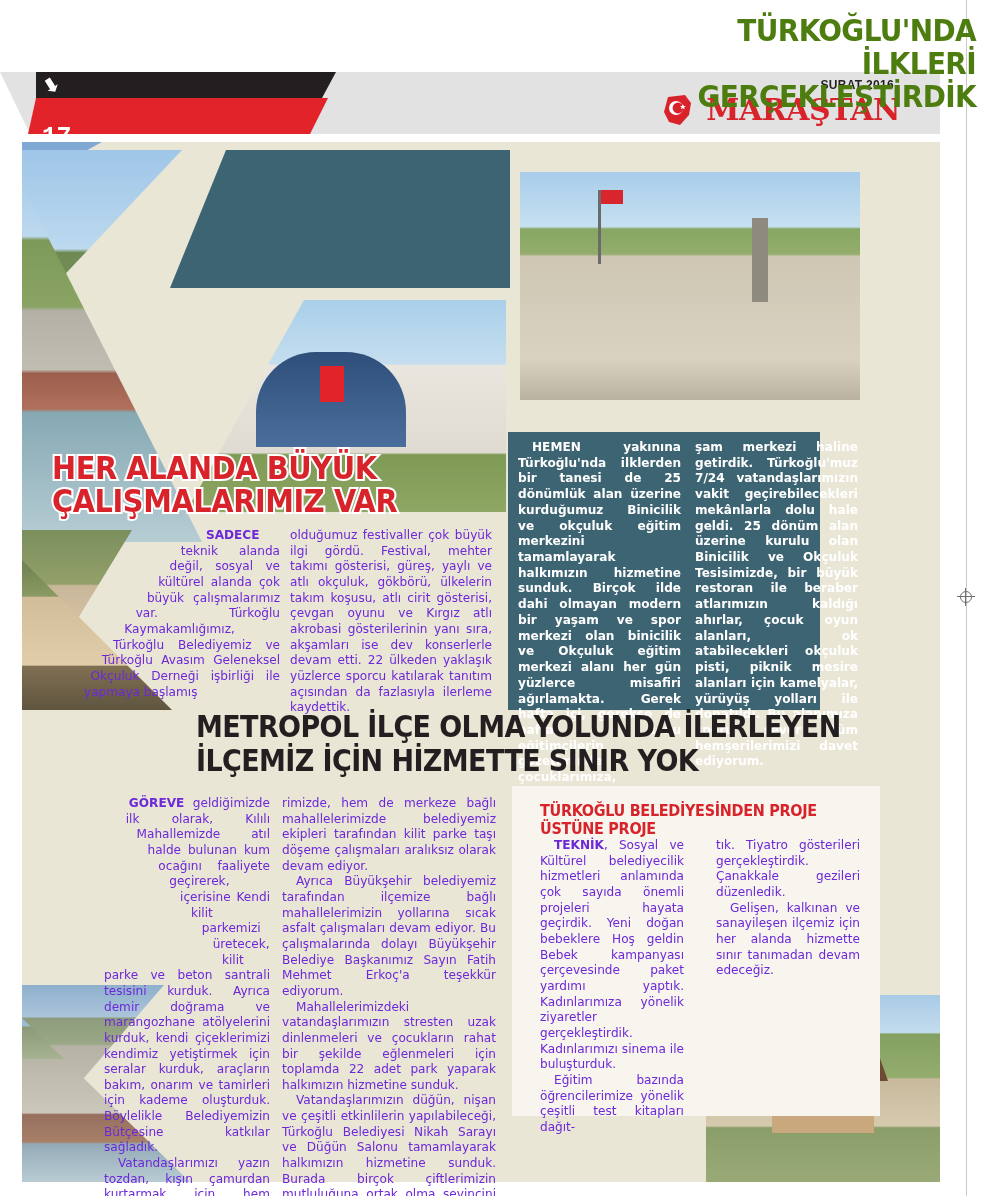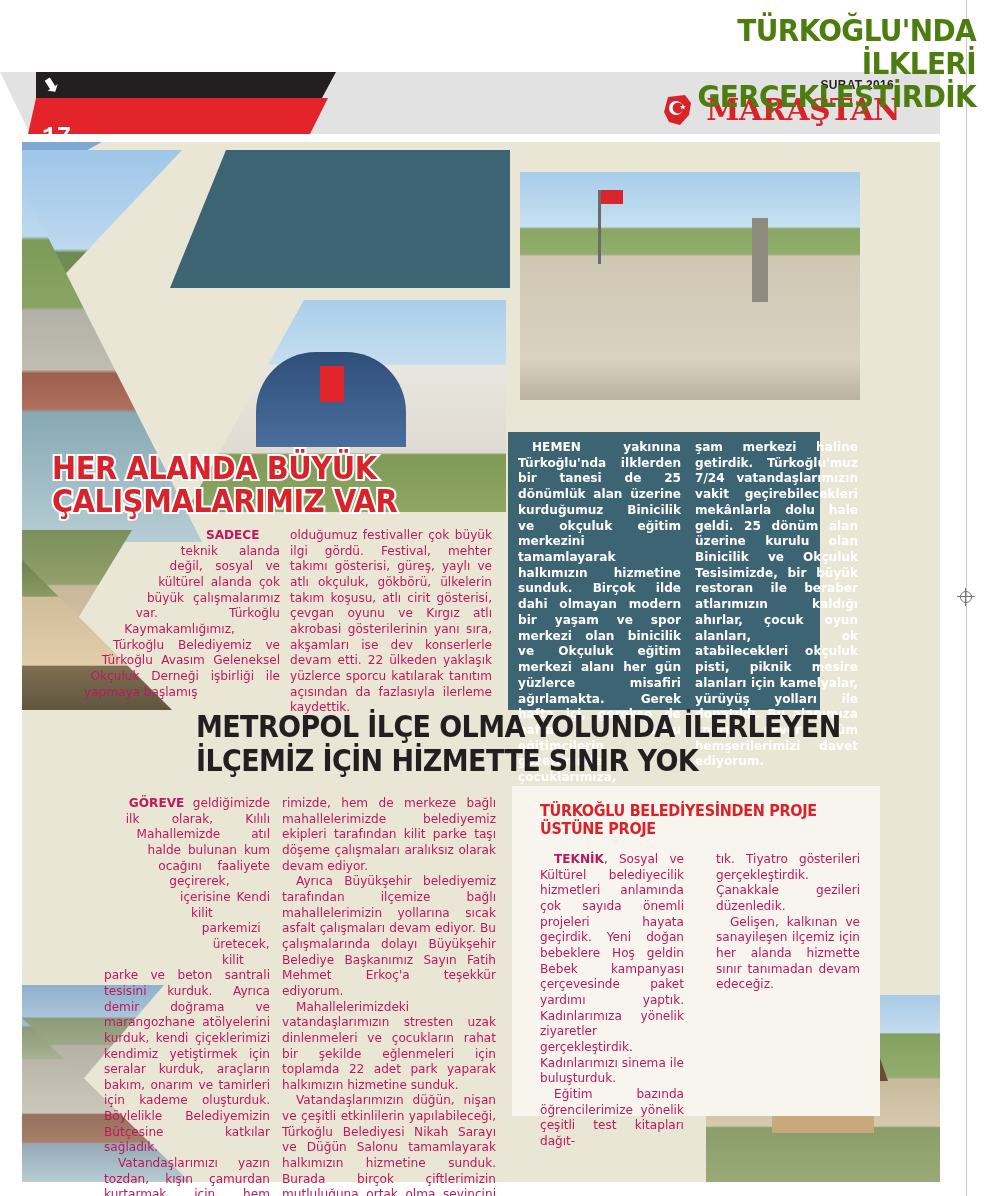--- a/index.html
+++ b/index.html
@@ -102,42 +102,42 @@
             font-family:"DejaVu Sans","Liberation Sans",sans-serif;font-weight:700;}
   .teal-col b{font-weight:700;}
 
   
   .mid-head{position:absolute;left:196px;top:710px;width:700px;
             font-family:"DejaVu Sans Condensed","Liberation Sans",sans-serif;
             font-weight:700;font-size:30px;line-height:1.12;color:#231f20;letter-spacing:-.6px;}
 
   
   .bodytext{font-family:"DejaVu Sans","Liberation Sans",sans-serif;
-            font-size:12.1px;line-height:1.295;color:#be185d;text-align:justify;}
+            font-size:12.1px;line-height:1.295;color:#6d28d9;text-align:justify;}
   .bodytext b{font-weight:700;}
   .bodytext p{margin:0;text-indent:14px;}
   .bodytext p.first{text-indent:14px;}
 
   
   .col-a{position:absolute;left:84px;top:528px;width:196px;text-align:justify;
          shape-outside:polygon(0 0,100% 0,100% 100%,0 100%);}
   .col-a .wrapbox{float:left;width:108px;height:150px;shape-outside:polygon(0 0,108px 0,0 150px);}
   .col-b{position:absolute;left:290px;top:528px;width:202px;}
 
   
   .col-c{position:absolute;left:104px;top:796px;width:166px;}
   .col-c .wrapbox{float:left;width:118px;height:170px;shape-outside:polygon(0 0,118px 170px,0 170px);}
   .col-d{position:absolute;left:282px;top:796px;width:214px;}
 
   
   .white-box{position:absolute;left:512px;top:786px;width:368px;height:330px;background:#f7f5ee;}
   .wb-head{position:absolute;left:28px;top:16px;width:330px;color:#d8232a;
            font-family:"DejaVu Sans Condensed","Liberation Sans",sans-serif;
            font-weight:700;font-size:16px;line-height:1.14;letter-spacing:-.3px;}
-  .wb-cols{position:absolute;left:28px;top:66px;width:320px;display:flex;gap:32px;}
+  .wb-cols{position:absolute;left:28px;top:52px;width:320px;display:flex;gap:32px;}
   .wb-col{width:152px;}
 
   .ph-kiosk-wrap{position:absolute;left:706px;top:995px;width:234px;height:187px;overflow:hidden;}
 </style>
 </head>
 <body>
 
 <div class="page">
 
   <div class="edge-rule"></div>

